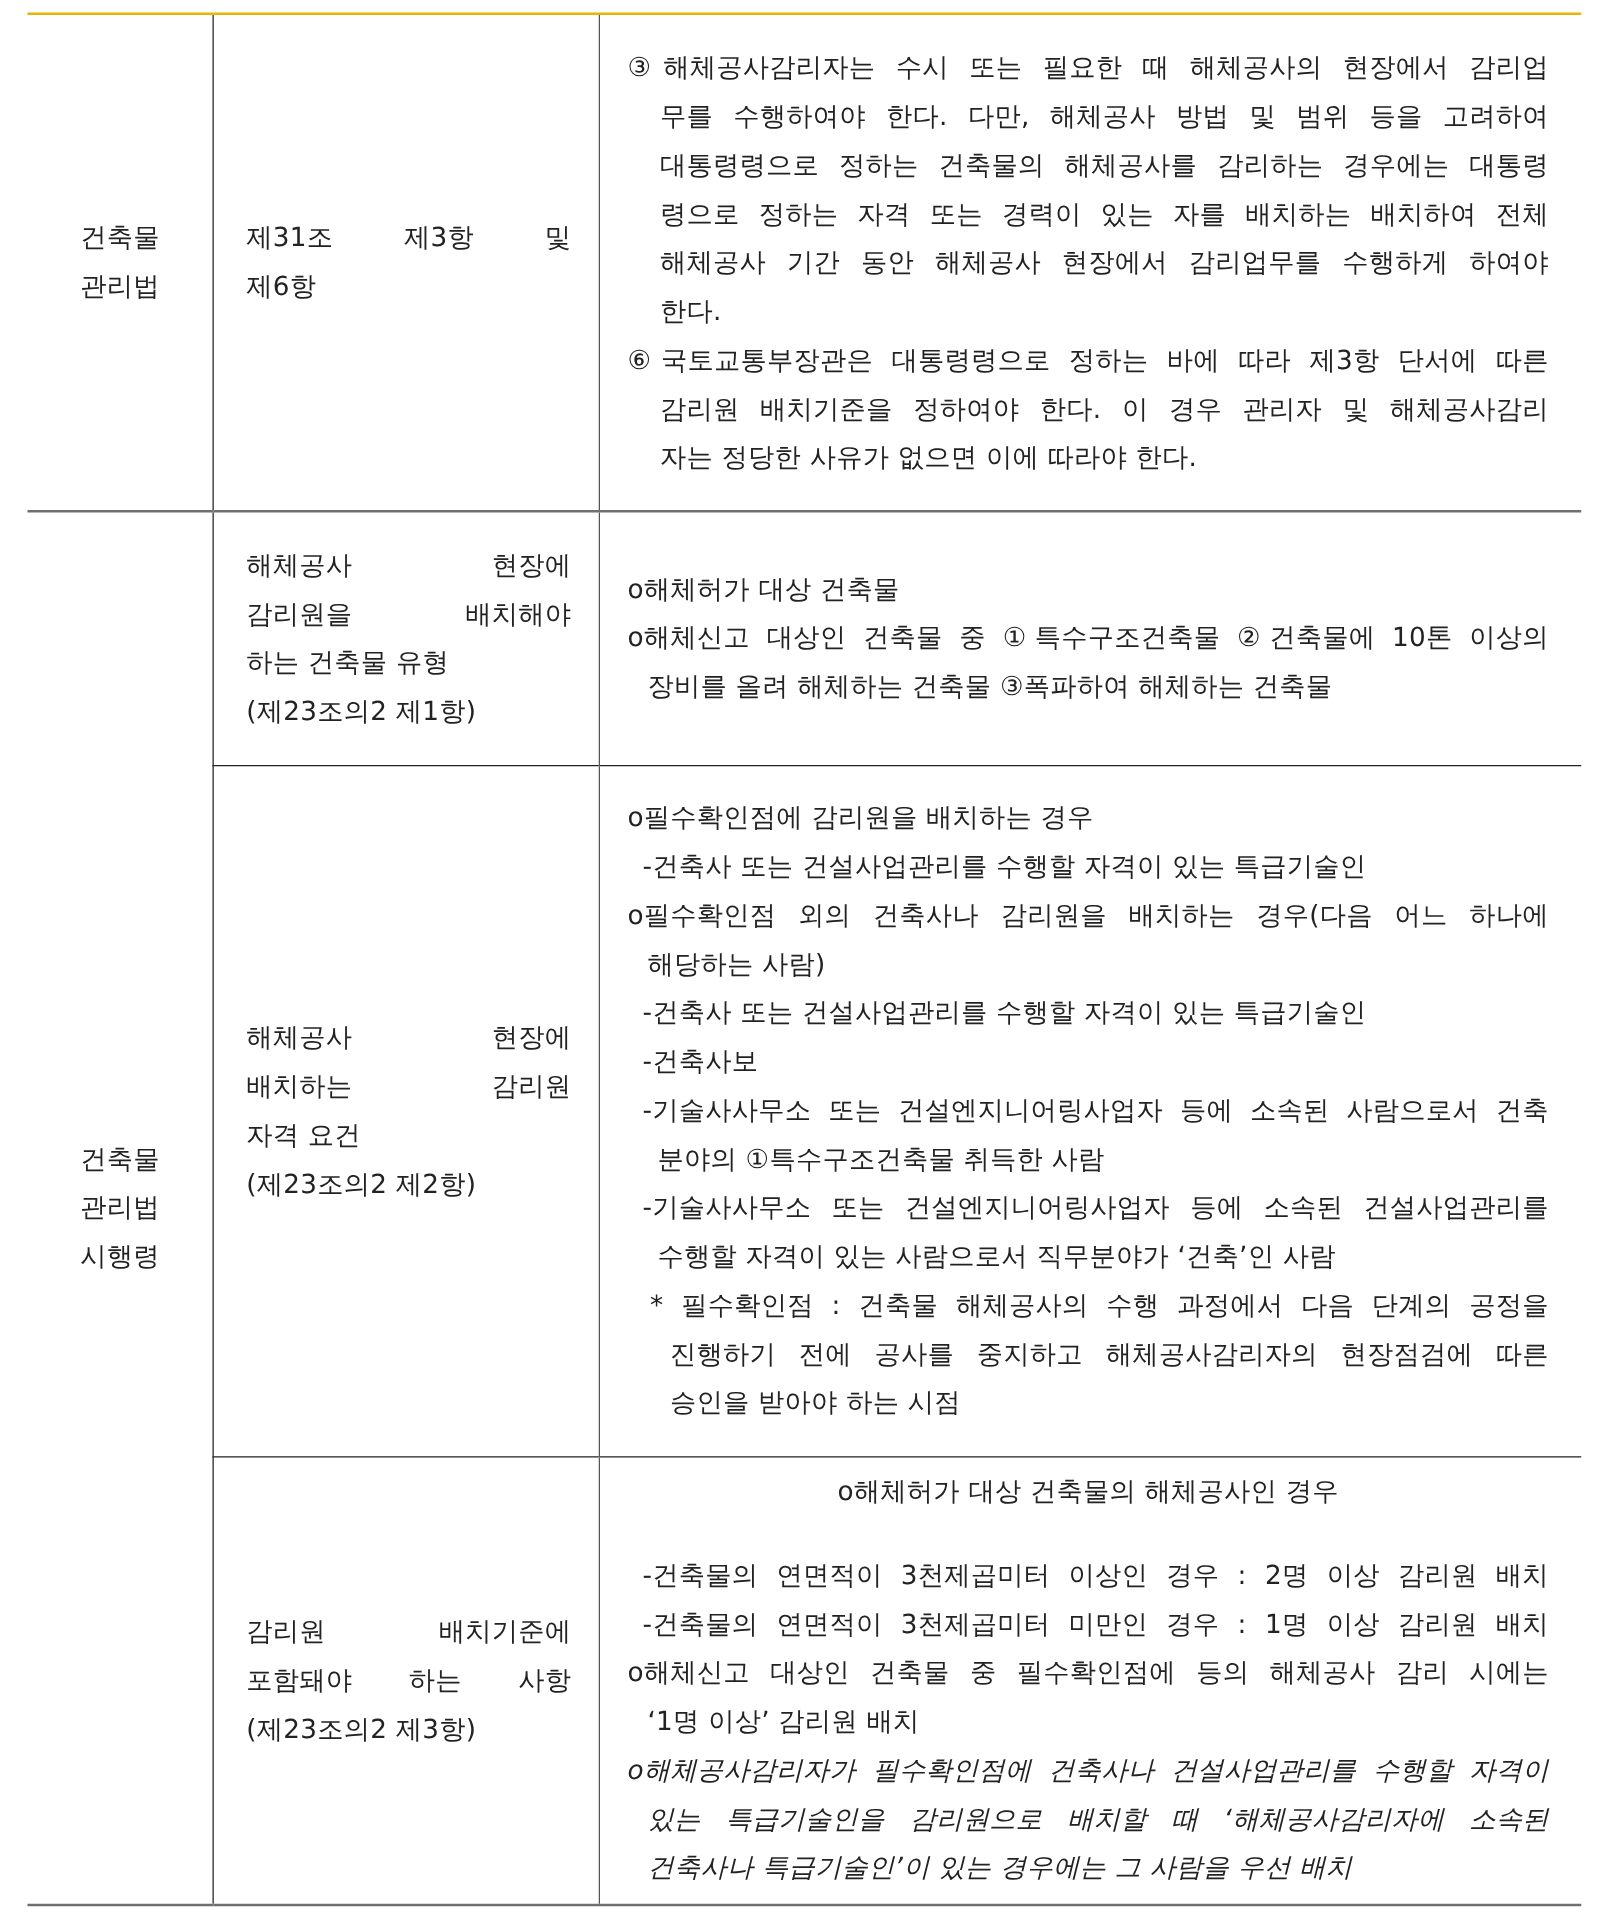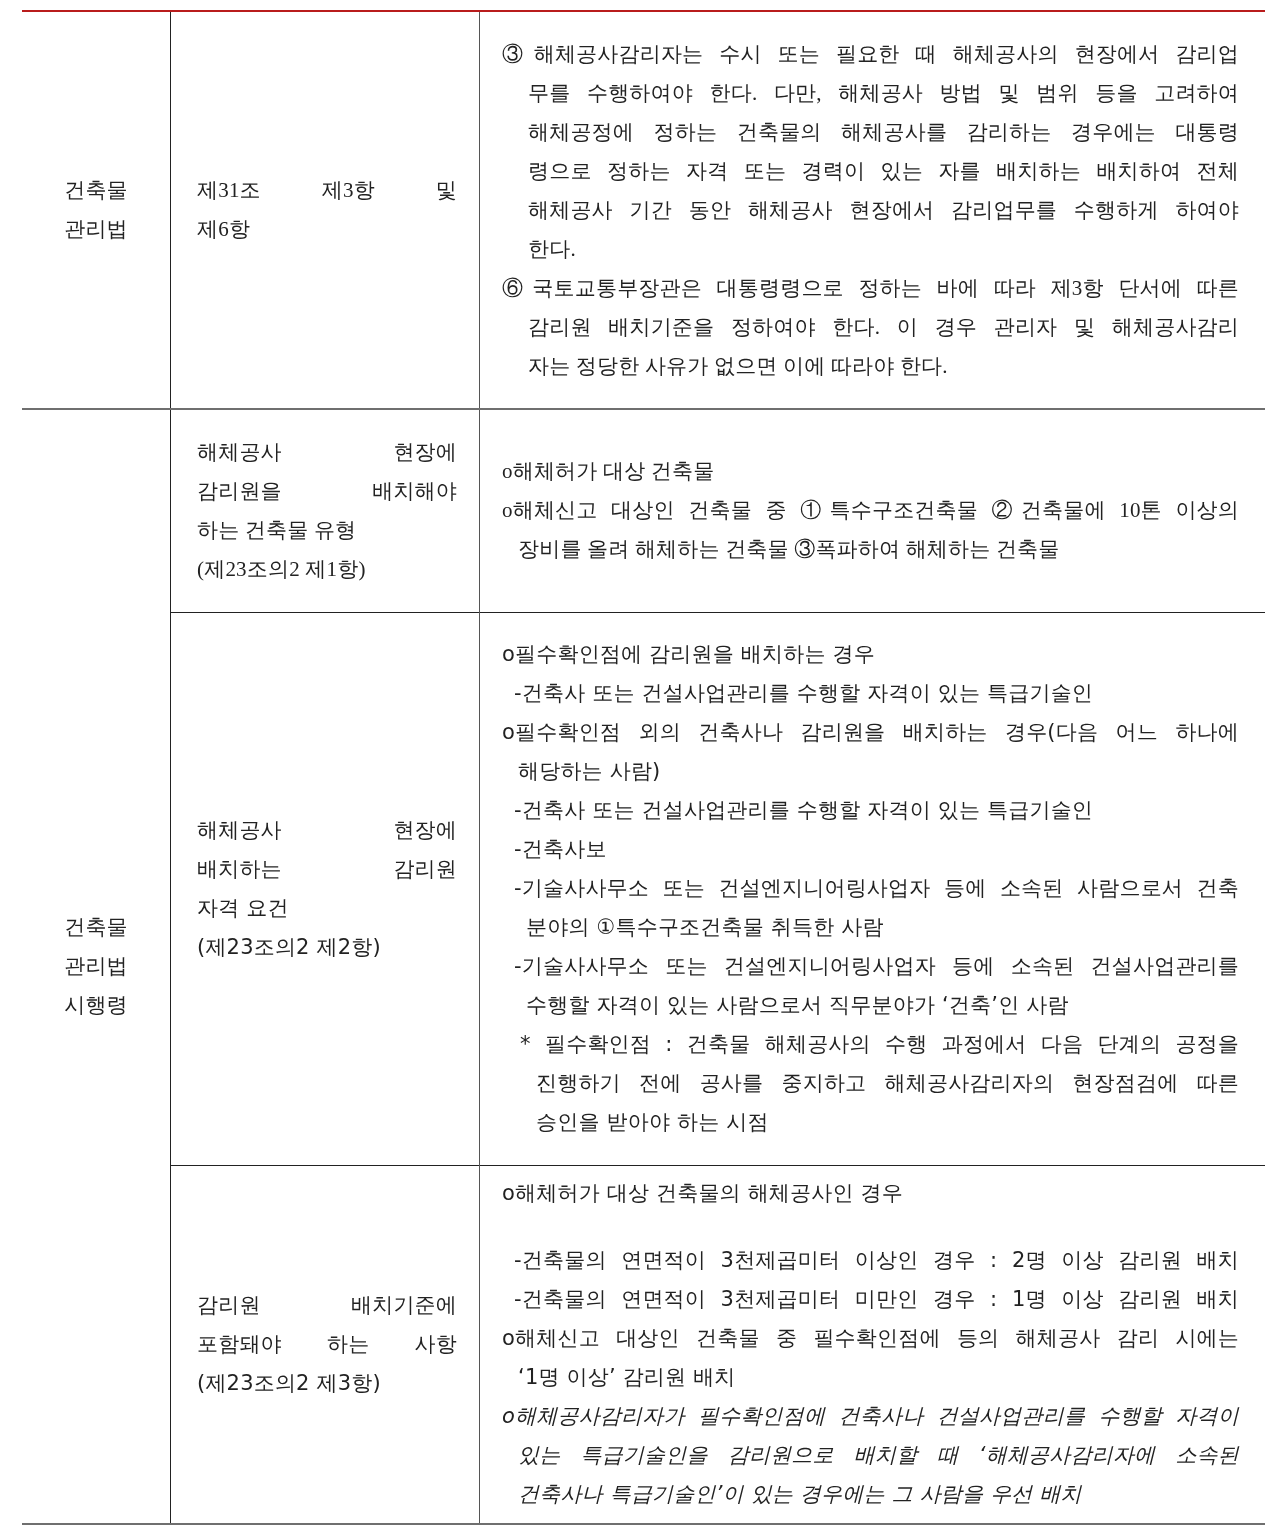--- a/index.html
+++ b/index.html
@@ -23,21 +23,21 @@
       border-collapse: collapse;
       table-layout: fixed;
     }
     .doc-table td {
       vertical-align: middle;
       padding: 0;
       font-size: 21px;
       line-height: 39px;
       letter-spacing: 0.2px;
     }
-    .sec-top td { border-top: 2px solid #b91c1c; font-family: Liberation Serif, serif; }
+    .sec-top td { border-top: 2px solid #eab308; }
     .sec-bottom td { border-bottom: 2px solid #6f6f6f; }
     .col-law {
       width: 148px;
       text-align: center;
       border-right: 1.5px solid #222;
     }
     .col-art {
       width: 260px;
       border-right: 1.5px solid #555;
       padding: 0 22px 0 26px !important;
@@ -68,21 +68,21 @@
       <span class="law-line">관리법</span>
     </td>
     <td class="col-art">
       <span class="art-line">제31조 제3항 및</span>
       <span class="art-line last">제6항</span>
     </td>
     <td class="col-content">
       <div style="padding-left:26px;">
         <span class="line-block" style="margin-left:-26px;text-align:justify;text-align-last:justify;">③해체공사감리자는 수시 또는 필요한 때 해체공사의 현장에서 감리업</span>
         <span class="line-block" style="text-align:justify;text-align-last:justify;">무를 수행하여야 한다. 다만, 해체공사 방법 및 범위 등을 고려하여</span>
-        <span class="line-block" style="text-align:justify;text-align-last:justify;">해체공정에 정하는 건축물의 해체공사를 감리하는 경우에는 대통령</span>
+        <span class="line-block" style="text-align:justify;text-align-last:justify;">대통령령으로 정하는 건축물의 해체공사를 감리하는 경우에는 대통령</span>
         <span class="line-block" style="text-align:justify;text-align-last:justify;">령으로 정하는 자격 또는 경력이 있는 자를 배치하는 배치하여 전체</span>
         <span class="line-block" style="text-align:justify;text-align-last:justify;">해체공사 기간 동안 해체공사 현장에서 감리업무를 수행하게 하여야</span>
         <span class="line-block">한다.</span>
       </div>
       <div style="padding-left:26px;">
         <span class="line-block" style="margin-left:-26px;text-align:justify;text-align-last:justify;">⑥국토교통부장관은 대통령령으로 정하는 바에 따라 제3항 단서에 따른</span>
         <span class="line-block" style="text-align:justify;text-align-last:justify;">감리원 배치기준을 정하여야 한다. 이 경우 관리자 및 해체공사감리</span>
         <span class="line-block">자는 정당한 사유가 없으면 이에 따라야 한다.</span>
       </div>
     </td>
@@ -152,21 +152,21 @@
   </tr>
 
   <tr class="subrow-divider sec-bottom" style="height:359px;">
     <td class="col-art">
       <span class="art-line">감리원 배치기준에</span>
       <span class="art-line">포함돼야 하는 사항</span>
       <span class="art-line last">(제23조의2 제3항)</span>
     </td>
     <td class="col-content">
       <div style="padding-left:16px;">
-        <span class="line-block" style="margin-left:-16px;">o해체허가 대상 건축물의 해체공사인 경우</span>
+        <span class="line-block" style="margin-left:-16px;text-align:center;">o해체허가 대상 건축물의 해체공사인 경우</span>
       </div>
       <div style="padding-left:24px;">
         <span class="line-block" style="margin-left:-12px;text-align:justify;text-align-last:justify;margin-top:28px;">-건축물의 연면적이 3천제곱미터 이상인 경우 : 2명 이상 감리원 배치</span>
       </div>
       <div style="padding-left:24px;">
         <span class="line-block" style="margin-left:-12px;text-align:justify;text-align-last:justify;">-건축물의 연면적이 3천제곱미터 미만인 경우 : 1명 이상 감리원 배치</span>
       </div>
       <div style="padding-left:16px;">
         <span class="line-block" style="margin-left:-16px;text-align:justify;text-align-last:justify;">o해체신고 대상인 건축물 중 필수확인점에 등의 해체공사 감리 시에는</span>
         <span class="line-block">‘1명 이상’ 감리원 배치</span>

